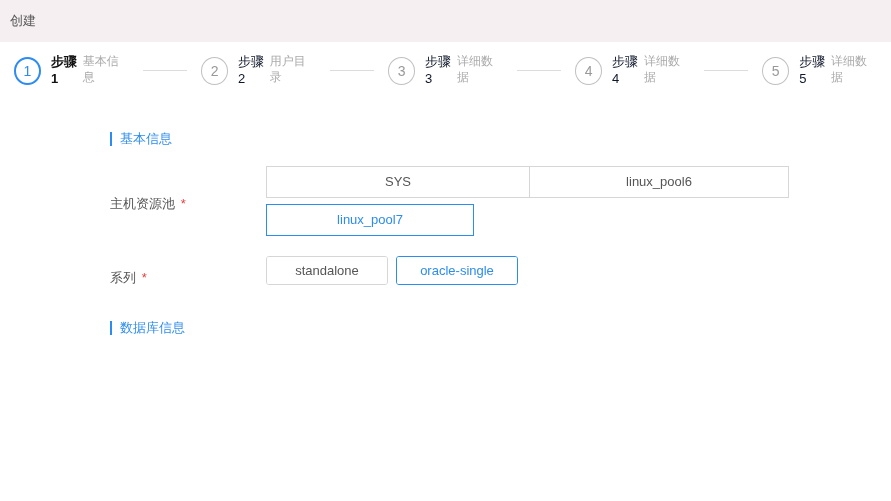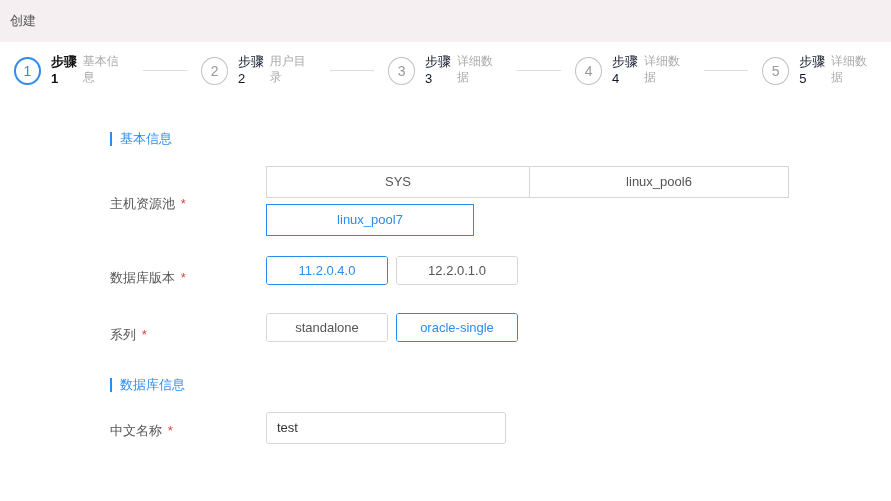--- a/index.html
+++ b/index.html
@@ -228,34 +228,20 @@
     </div>
     <div class="form-control">
       <div class="pool-grid">
         <div class="pool-cell first-col first-row" style="width:264px">SYS</div>
         <div class="pool-cell first-row" style="width:260px">linux_pool6</div>
         <div class="pool-cell first-col selected" style="width:208px;margin-top:6px">linux_pool7</div>
       </div>
     </div>
   </div>
 
-  <div class="form-row">
-    <div class="form-label">
-      <span>数据库版本</span>
-      <span class="req">*</span>
-    </div>
-    <div class="form-control">
-      <span class="seg selected-wrap">
-        <span class="seg-btn selected">11.2.0.4.0</span>
-      </span>
-      <span class="seg">
-        <span class="seg-btn">12.2.0.1.0</span>
-      </span>
-    </div>
-  </div>
 
   <div class="form-row">
     <div class="form-label">
       <span>系列</span>
       <span class="req">*</span>
     </div>
     <div class="form-control">
       <span class="seg">
         <span class="seg-btn">standalone</span>
       </span>
@@ -263,23 +249,14 @@
         <span class="seg-btn selected">oracle-single</span>
       </span>
     </div>
   </div>
 
 
   <div class="section-title">
     <span>数据库信息</span>
   </div>
 
-  <div class="form-row">
-    <div class="form-label">
-      <span>中文名称</span>
-      <span class="req">*</span>
-    </div>
-    <div class="form-control">
-      <input class="text-input" type="text" value="test" style="">
-    </div>
-  </div>
 
 </div>
 
 </body></html>

